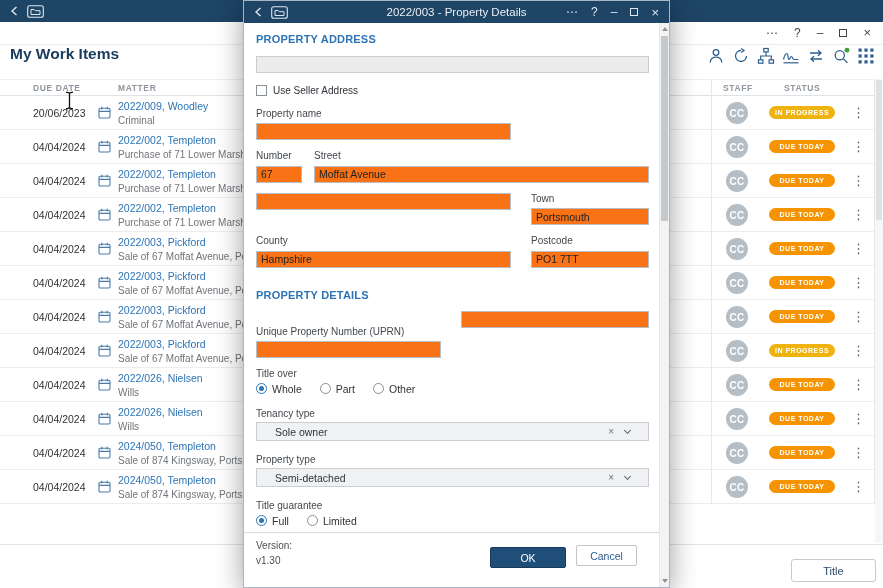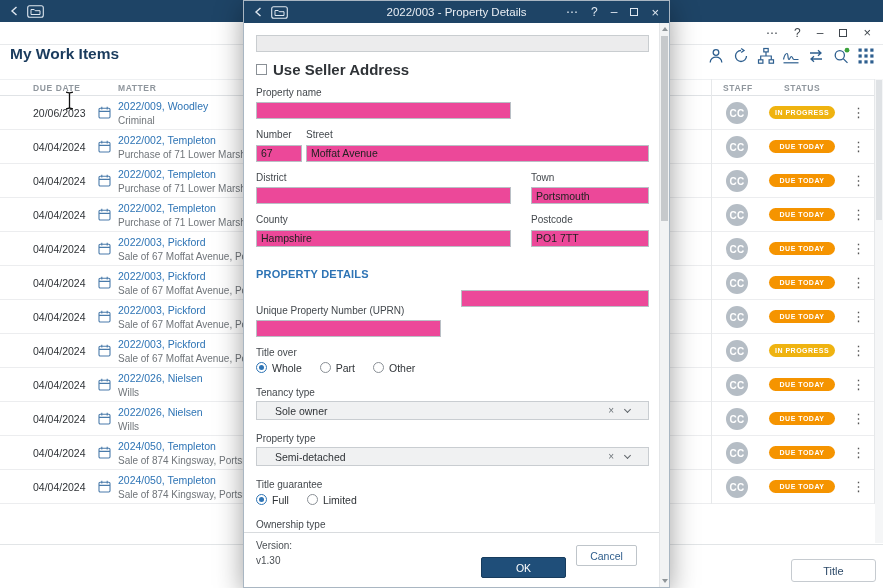--- a/index.html
+++ b/index.html
@@ -62,49 +62,49 @@
     font-size:12px; line-height:13px; z-index:2; }
   .modal-body { position:absolute; left:0; top:22px; width:417px; bottom:0; padding:10px 12px;
     overflow:hidden; z-index:1; }
   .m-heading { font-size:11px; font-weight:bold; color:var(--accent,#2E74B5);
     letter-spacing:.2px; line-height:13px; margin-bottom:8px; }
   .mh2 { margin-top:12px; }
   .field { margin-bottom:9px; }
   .fdd { margin-bottom:12px; }
   .group { margin-bottom:12px; }
   .field-label { display:block; font-size:10px; color:#43484d; line-height:13px; margin-bottom:2px; }
-  .input { width:100%; height:17px; border:1px solid #b9bfc5; background:#ec4899; color:#222;
+  .input { width:100%; height:17px; border:1px solid #b9bfc5; background:#f97316; color:#222;
     font-size:10.5px; padding:0 4px; font-family:inherit; }
   .input:disabled { background:#ececed; border-color:#c9cdd0; }
   .seller-display { margin-bottom:12px; }
   .w255 { width:255px; }
   .checkbox-row { display:flex; align-items:center; height:12px; margin-bottom:10px; }
   .checkbox-box { width:11px; height:11px; border:1px solid #8a9096; background:#fff; margin-right:6px; }
-  .checkbox-label { font-size:15px; color:#2f3337;font-weight:bold; }
+  .checkbox-label { font-size:10px; color:#2f3337; }
   .row2 { display:flex; gap:20px; }
   .row2 .col-a { width:255px; } .row2 .col-b { flex:1; }
-  .num-street { gap:4px; } .num { width:46px; } .street { flex:1; }
+  .num-street { gap:12px; } .num { width:46px; } .street { flex:1; }
   .uprn-row .col-u { width:185px;margin-top:15px; } .uprn-row .col-t { flex:1; }
   .radio-row { display:flex; align-items:center; margin-top:2px; height:13px; }
   .radio-item { display:inline-flex; align-items:center; margin-right:18px; font-size:10.5px; color:#2f3337; }
   .radio-circle { width:11px; height:11px; border:1px solid #8a9096; border-radius:50%;
     margin-right:5px; position:relative; background:#fff; flex:none; }
   .radio-item.checked .radio-circle { border-color:var(--accent,#2E74B5); }
   .radio-item.checked .radio-circle::after { content:""; position:absolute; inset:2px;
     border-radius:50%; background:var(--accent,#2E74B5); }
   .dropdown { height:19px; background:#f0f1f2; border:1px solid #c9cdd1; display:flex;
     align-items:center; padding:0 18px; font-size:10.5px; color:#2f3337; }
   .dd-clear { margin-left:auto; color:#6c7378; font-size:10px; padding-right:11px; }
   .dd-caret { width:5px; height:5px; border-right:1.4px solid #60666b;
     border-bottom:1.4px solid #60666b; transform:rotate(45deg); margin-top:-2px; }
   .modal-footer { position:absolute; left:0; right:10px; bottom:0; height:55px; background:#fff;
     border-top:1px solid #d8dbde; z-index:3; }
   .version-label { position:absolute; left:12px; top:7px; font-size:10px; color:#4a4f54; }
   .version-value { position:absolute; left:12px; top:22px; font-size:10px; color:#4a4f54; }
-  .btn-ok { position:absolute; top:24px; right:93px; width:85px; height:21px;
+  .btn-ok { position:absolute; top:14px; right:93px; width:76px; height:21px;
     background:var(--ok-button,#1F4E79); color:#fff; border:1px solid #173c5e; border-radius:2px;
     font-size:10.5px; font-family:inherit; }
   .btn-cancel { position:absolute; top:12px; right:22px; width:61px; height:21px; background:#fff;
     color:#2E5D8C; border:1px solid #bfc5ca; border-radius:2px; font-size:10.5px; font-family:inherit; }
   .modal-scrollbar { position:absolute; top:22px; right:0; bottom:0; width:10px; background:#f2f3f4;
     border-left:1px solid #e4e6e8; z-index:4; }
   .sb-up, .sb-down { width:0; height:0; border-left:3px solid transparent;
     border-right:3px solid transparent; margin:4px auto; }
   .sb-up { border-bottom:4px solid #8e9498; }
   .sb-down { border-top:4px solid #8e9498; position:absolute; bottom:0; left:1.5px; }
@@ -380,20 +380,21 @@
     <span class="tb-right">
       <span>⋯</span>
       <span>?</span>
       <span>–</span>
       <span class="box-icon lt"></span>
       <span style="font-size:13px;">×</span>
     </span>
   </div>
 
   <div class="modal-body">
+    <div class="m-heading">PROPERTY ADDRESS</div>
     <input class="input seller-display" disabled="" style="">
     <div class="checkbox-row">
       <span class="checkbox-box"></span>
       <span class="checkbox-label">Use Seller Address</span>
     </div>
 
     <div class="field">
       <span class="field-label">Property name</span>
       <input class="input w255" style="">
     </div>
@@ -404,21 +405,20 @@
         <input class="input" value="67" style="">
       </div>
       <div class="field street">
         <span class="field-label">Street</span>
         <input class="input" value="Moffat Avenue" style="">
       </div>
     </div>
 
     <div class="row2">
       <div class="field col-a">
-        <span class="field-label">District</span>
         <input class="input" style="">
       </div>
       <div class="field col-b">
         <span class="field-label">Town</span>
         <input class="input" value="Portsmouth" style="">
       </div>
     </div>
 
     <div class="row2">
       <div class="field col-a">

